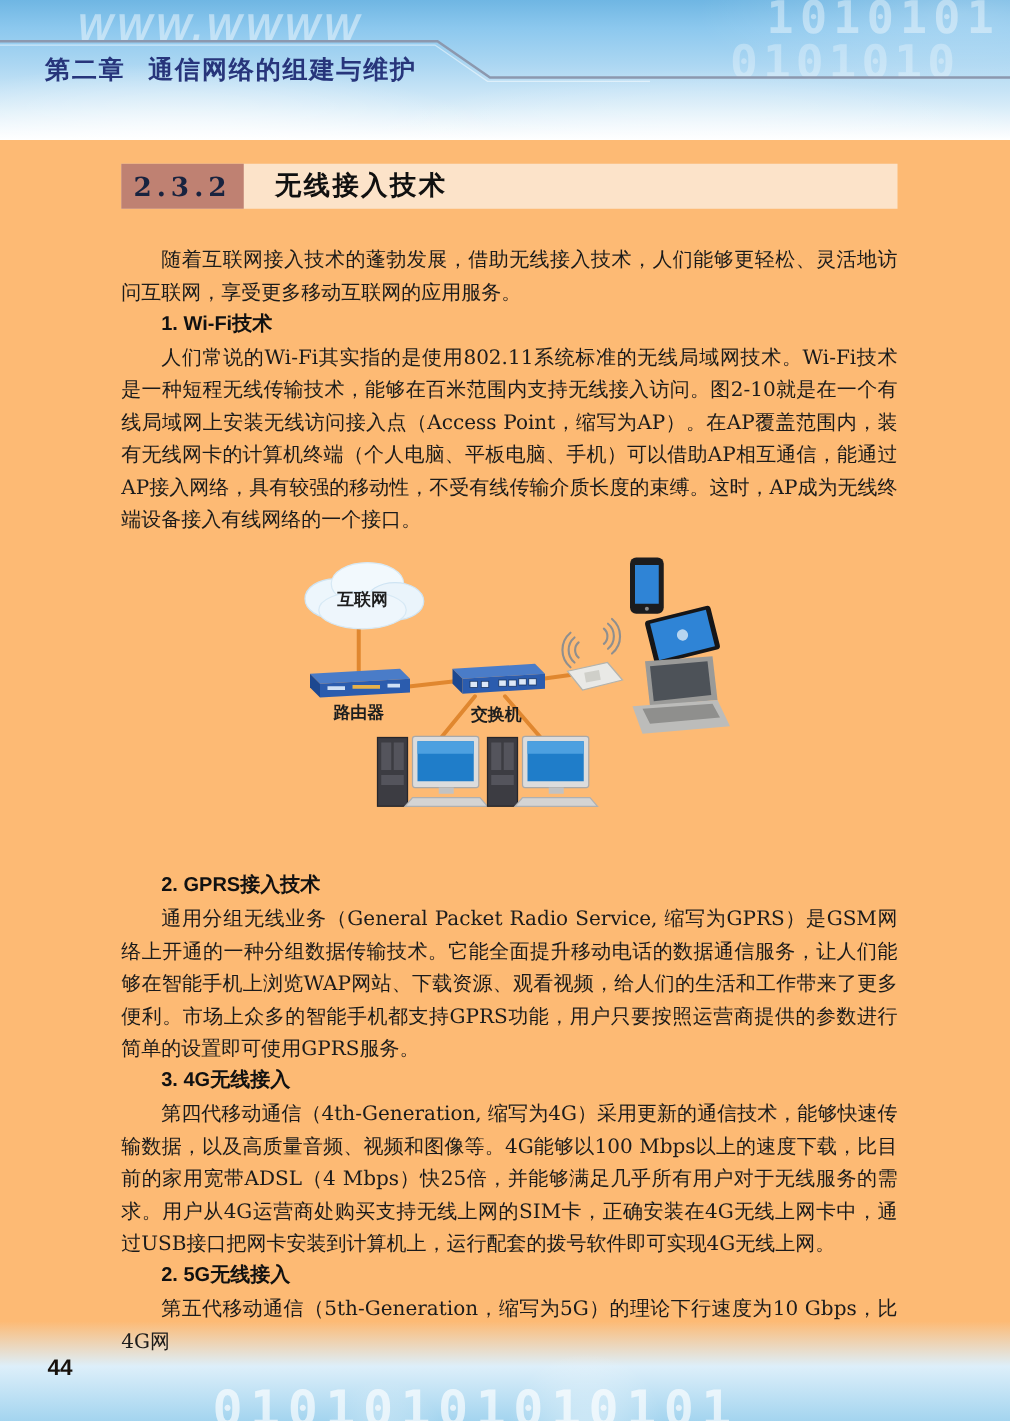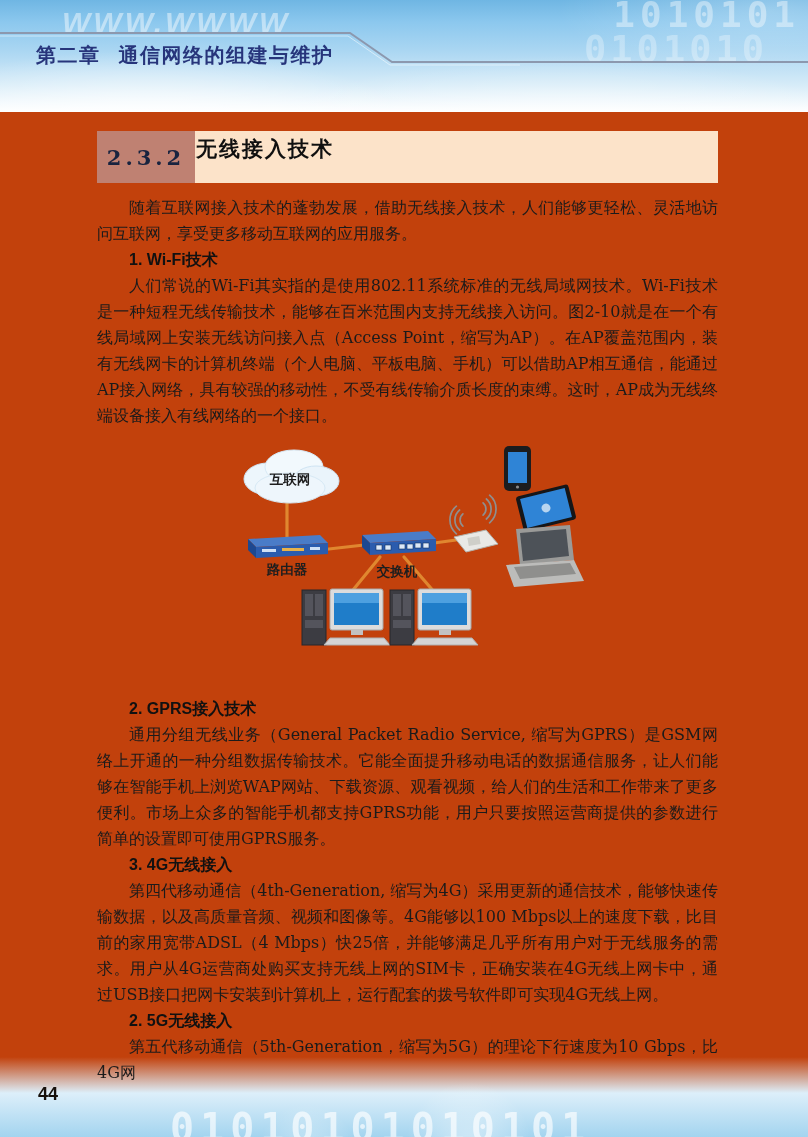--- a/index.html
+++ b/index.html
@@ -1,18 +1,18 @@
 <!DOCTYPE html>
 <html><head>
 <meta charset="utf-8">
 <style>
   html,body{margin:0;padding:0;background:#e9e9e9;}
   .page{
     position:relative;width:808px;height:1137px;margin:0 auto;
-    background:#c2410c;overflow:hidden;
+    background:#fdba74;overflow:hidden;
     font-family:"DejaVu Serif","Liberation Serif",serif;
     text-decoration:underline;
   }
   
   .header{
     position:absolute;top:0;left:0;width:808px;height:112px;
     background:linear-gradient(180deg,#6fb6e3 0%,#8cc8ee 20%,#aad6f2 45%,#d5ebf8 75%,#ffffff 100%);
   }
   .header::after{
     content:"";position:absolute;inset:0;
@@ -38,31 +38,31 @@
   }
   .header-rule{position:absolute;top:0;left:0;z-index:2;}
   .chapter{
     position:absolute;left:36px;top:42px;z-index:3;
     font-family:"Liberation Sans",sans-serif;font-weight:bold;font-size:20px;
     color:#27357b;letter-spacing:1.5px;white-space:nowrap;
   }
   .chapter .chapter-title{margin-left:18px;}
   
   .section-bar{
-    position:absolute;left:97px;top:131px;width:621px;height:52px;
+    position:absolute;left:97px;top:131px;width:621px;height:36px;
     background:#fce3c9;display:flex;align-items:stretch;z-index:3;
   }
   .section-num{
     width:98px;background:#bf8172;color:#18233f;
     font-family:"DejaVu Serif",serif;font-weight:bold;font-size:21px;
     display:flex;align-items:center;justify-content:center;letter-spacing:4px;
   }
   .section-title{
     font-family:"Liberation Sans",sans-serif;font-weight:bold;font-size:21px;
-    color:#101010;line-height:36px;padding-left:1px;letter-spacing:2px;
+    color:#101010;line-height:36px;padding-left:25px;letter-spacing:2px;
   }
   
   .content{
     position:absolute;left:97px;top:195px;width:621px;z-index:2;
     font-size:16px;line-height:26px;color:#1b1b1b;text-align:justify;
   }
   .para{margin:0;text-indent:2em;}
   .h{
     margin:0;text-indent:2em;font-weight:bold;
     font-family:"Liberation Sans",sans-serif;font-size:16px;color:#111;

